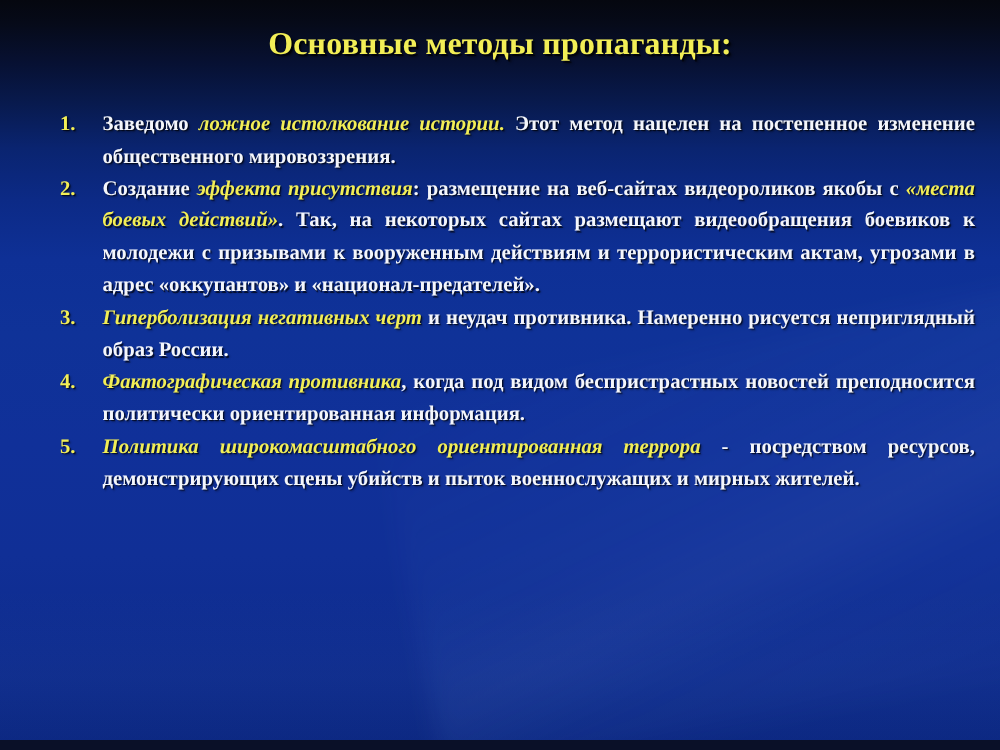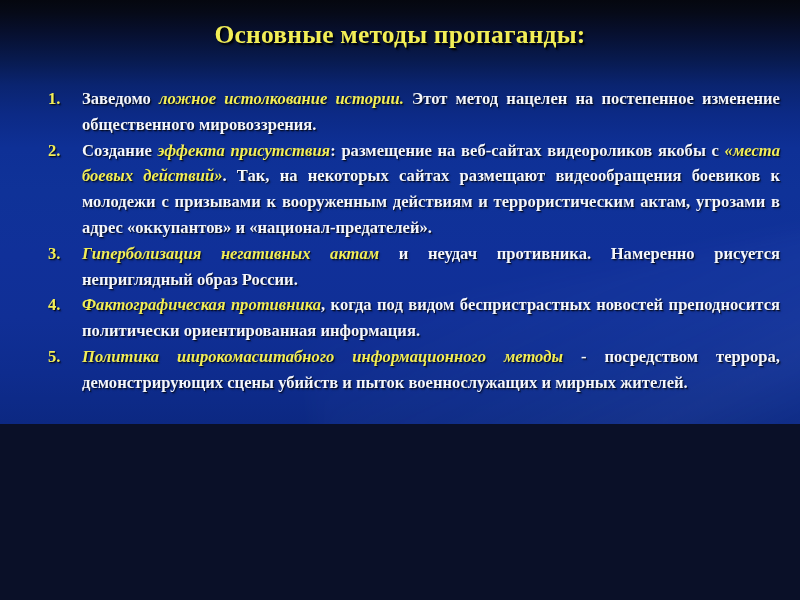--- a/index.html
+++ b/index.html
@@ -13,21 +13,21 @@
 
   body {
     font-family: "Liberation Serif", "DejaVu Serif", serif;
     background: #0a1028;
   }
 
   
   #slide {
     position: relative;
     width: 800px;
-    height: 424px;
+    height: 592px;
     overflow: hidden;
     background:
       linear-gradient(
         to bottom,
         #05070f   0%,
         #060a18   3%,
         #071030   8%,
         #081a4e  14%,
         #0a2470  20%,
         #0c2a86  27%,
@@ -168,26 +168,26 @@
         <li class="method">
           <span class="marker">1.</span>
           <span class="para"><span class="wh">Заведомо </span><span class="hl">ложное истолкование истории.</span><span class="wh"> Этот метод нацелен на постепенное изменение общественного мировоззрения.</span></span>
         </li>
         <li class="method">
           <span class="marker">2.</span>
           <span class="para"><span class="wh">Создание </span><span class="hl">эффекта присутствия</span><span class="wh">: размещение на веб-сайтах видеороликов якобы с </span><span class="hl">«места боевых действий»</span><span class="wh">. Так, на некоторых сайтах размещают видеообращения боевиков к молодежи с призывами к вооруженным действиям и террористическим актам, угрозами в адрес «оккупантов» и «национал-предателей».</span></span>
         </li>
         <li class="method">
           <span class="marker">3.</span>
-          <span class="para"><span class="hl">Гиперболизация негативных актам</span><span class="wh"> и неудач противника. Намеренно рисуется неприглядный образ России.</span></span>
+          <span class="para"><span class="hl">Гиперболизация негативных черт</span><span class="wh"> и неудач противника. Намеренно рисуется неприглядный образ России.</span></span>
         </li>
         <li class="method">
           <span class="marker">4.</span>
           <span class="para"><span class="hl">Фактографическая противника</span><span class="wh">, когда под видом беспристрастных новостей преподносится политически ориентированная информация.</span></span>
         </li>
         <li class="method">
           <span class="marker">5.</span>
-          <span class="para"><span class="hl">Политика широкомасштабного информационного методы</span><span class="wh"> - посредством террора, демонстрирующих сцены убийств и пыток военнослужащих и мирных жителей.</span></span>
+          <span class="para"><span class="hl">Политика широкомасштабного ориентированная террора</span><span class="wh"> - посредством ресурсов, демонстрирующих сцены убийств и пыток военнослужащих и мирных жителей.</span></span>
         </li>
       </ol>
   </div>
 
 </div>
 
 </body></html>

